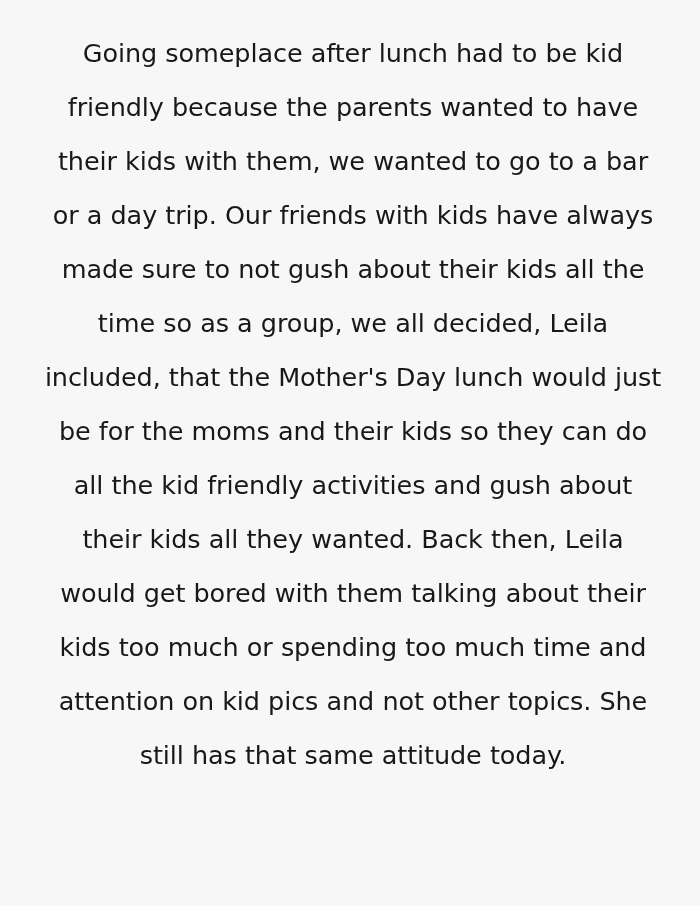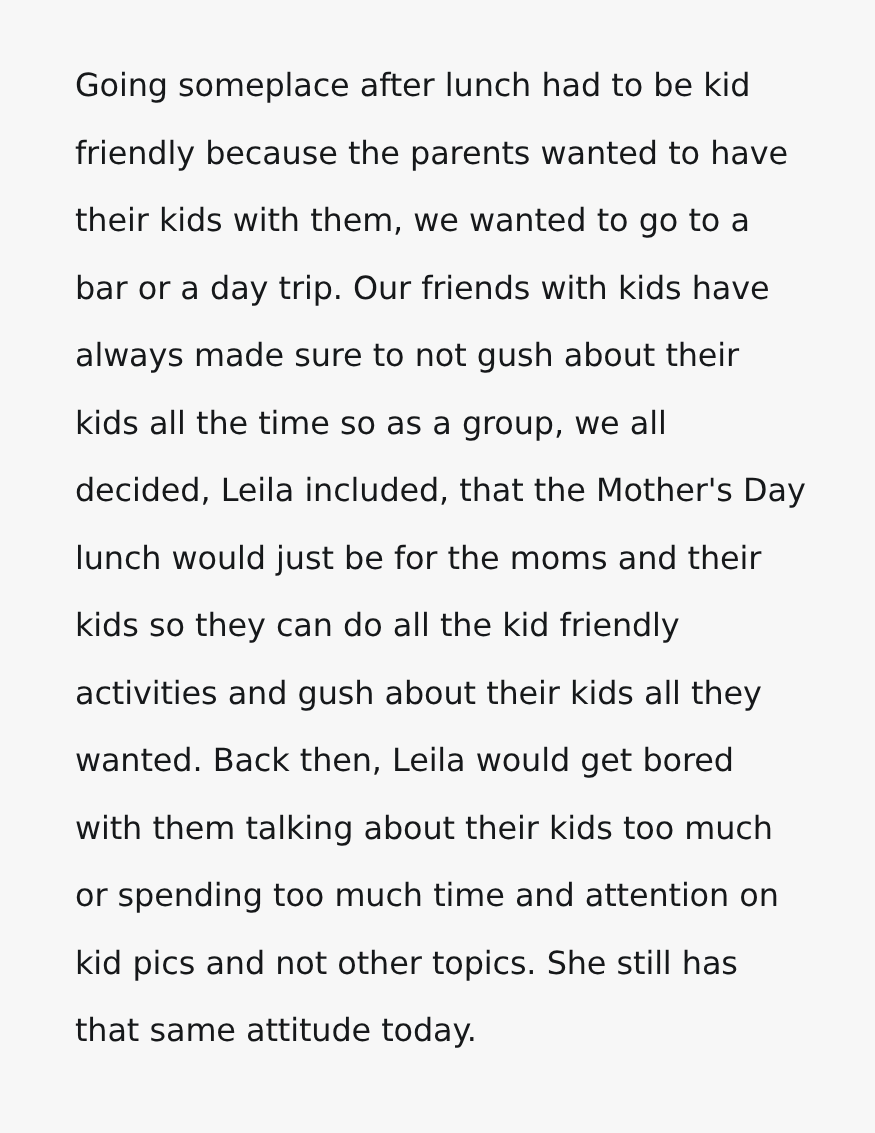--- a/index.html
+++ b/index.html
@@ -21,27 +21,27 @@
     display: flex;
     align-items: flex-start;
     justify-content: flex-start;
   }
   .text-block {
     box-sizing: border-box;
     padding: 26px 38px 0 44px;
     width: 100%;
   }
   .paragraph {
-    margin: 16px;
+    margin: 0;
     color: #16181a;
     font-size: 25.5px;
     line-height: 54px;
     letter-spacing: -0.1px;
     word-spacing: 0.2px;
-    text-align: left;
+    text-align: center;
     white-space: pre-wrap;
   }
 </style>
 </head>
 <body>
 
 <div class="page">
   <div class="text-block">
     <p class="paragraph">Going someplace after lunch had to be kid friendly because the parents wanted to have their kids with them, we wanted to go to a bar or a day trip. Our friends with kids have always made sure to not gush about their kids all the time so as a group, we all decided, Leila included, that the Mother's Day lunch would just be for the moms and their kids so they can do all the kid friendly activities and gush about their kids all they wanted. Back then, Leila would get bored with them talking about their kids too much or spending too much time and attention on kid pics and not other topics. She still has that same attitude today.</p>
   </div>

